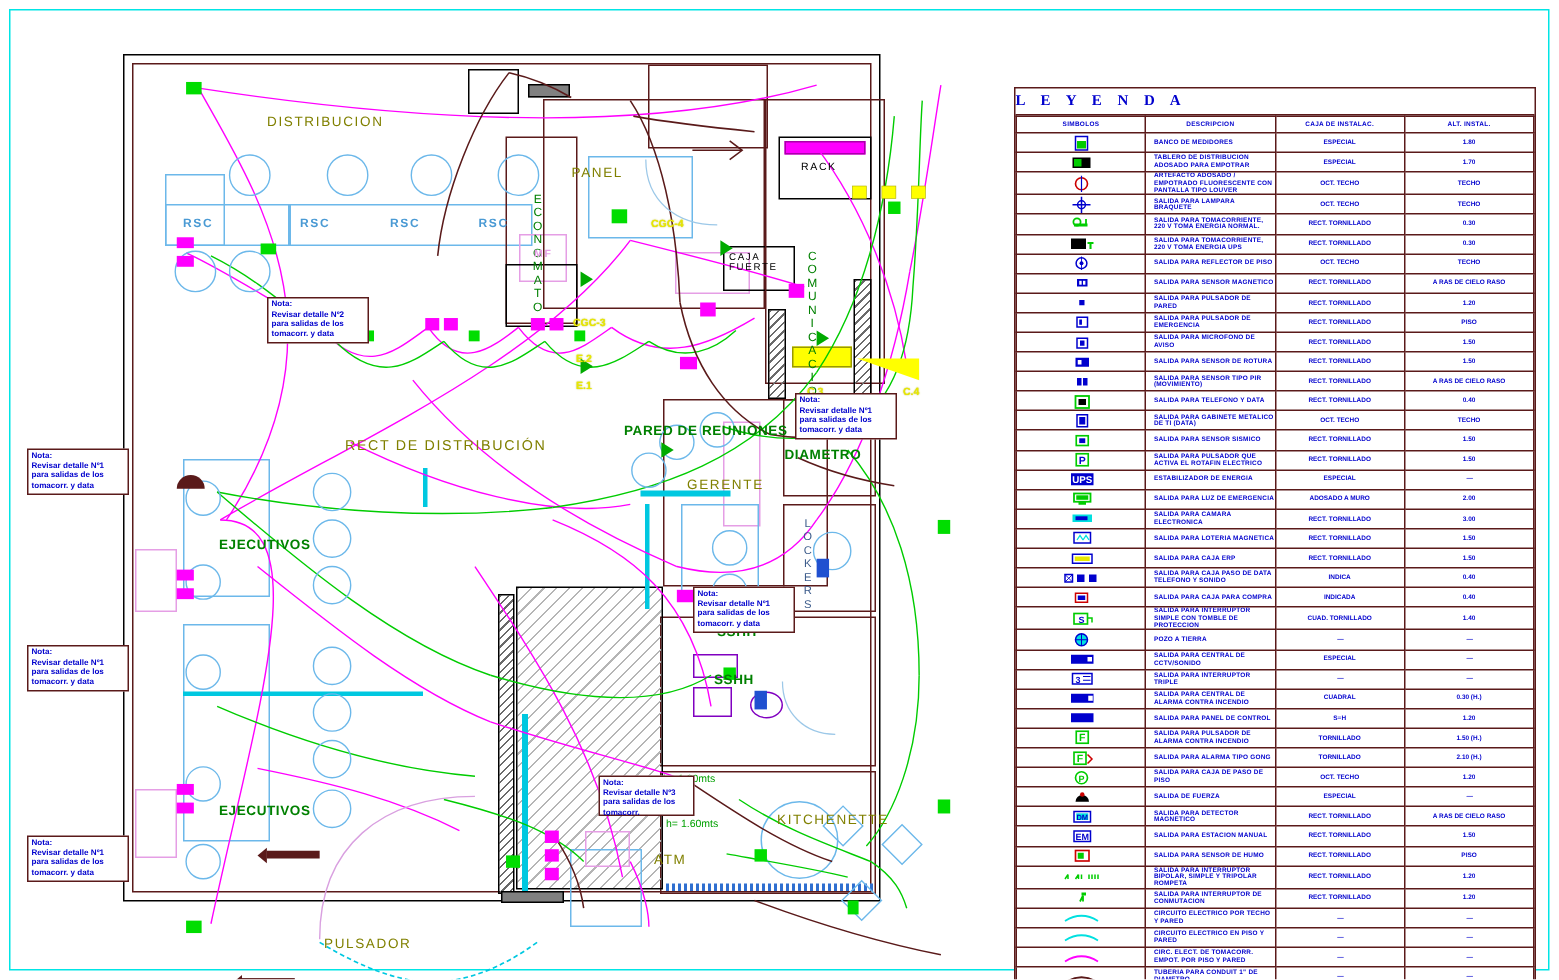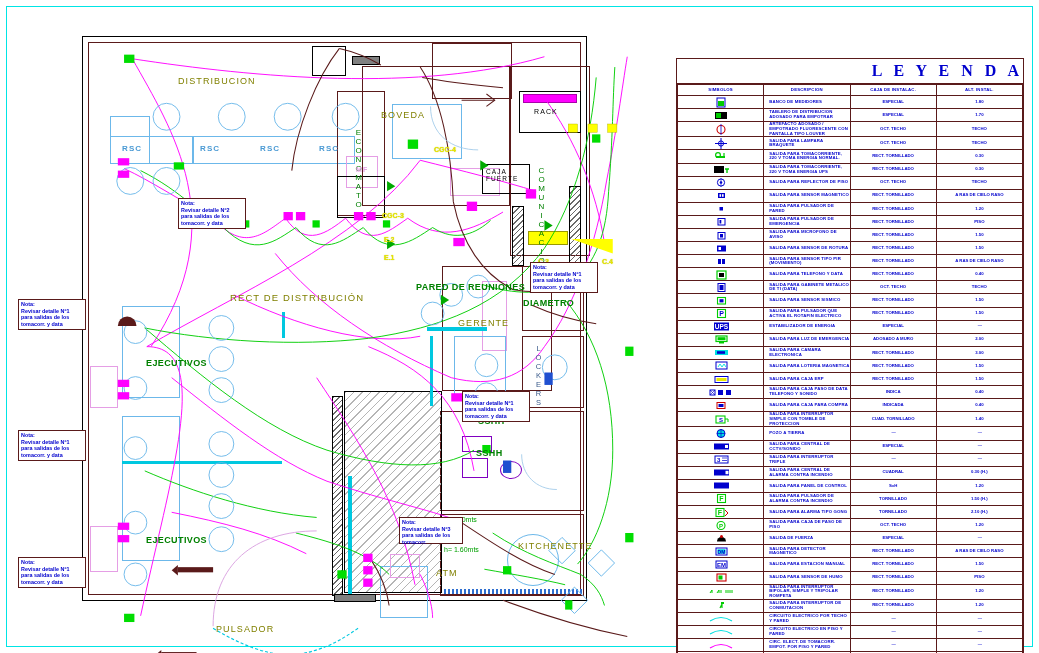--- a/index.html
+++ b/index.html
@@ -123,24 +123,24 @@
 
   
   #legend {
     position: absolute;
     left: 676px; top: 58px;
     width: 348px;
     border: 1.2px solid #5a1a1a;
     background: #ffffff;
   }
   #legend-title {
-    text-align: right;
+    text-align: left;
     color: #0000cd;
     font-weight: bold;
-    font-size: 16px;
+    font-size: 10px;
     letter-spacing: 4px;
     padding: 3px 0 3px 0;
     border-bottom: 1.2px solid #5a1a1a;
     font-family: "Liberation Serif", serif;
   }
   table.lg {
     border-collapse: collapse;
     width: 100%;
     table-layout: fixed;
   }
@@ -422,21 +422,21 @@
         <rect x="66" y="513" width="34" height="5" fill="#5a1a1a"></rect>
         <path d="M44,598 l6,-5 l0,10 z" fill="#5a1a1a"></path>
         <rect x="50" y="595" width="34" height="5" fill="#5a1a1a"></rect>
       </g>
     </svg>
 
     <div class="room-label" style="left:96px;top:40px;">DISTRIBUCION</div>
 
     <div class="room-label vert" style="left:272px;top:92px;font-size:8px;color:#008000;">ECONOMATO</div>
 
-    <div class="room-label" style="left:299px;top:74px;">BOVEDA</div>
+    <div class="room-label" style="left:299px;top:74px;">PANEL</div>
 
     <div class="room-label vert" style="left:455px;top:130px;font-size:8px;color:#008000;">COMUNICACIONES</div>
 
     <div class="room-label" style="left:148px;top:256px;font-size:9.5px;">RECT DE DISTRIBUCIÓN</div>
 
     <div class="room-label green" style="left:64px;top:322px;">EJECUTIVOS</div>
 
     <div class="room-label green" style="left:64px;top:499px;">EJECUTIVOS</div>
 
     <div class="room-label green" style="left:334px;top:246px;">PARED DE REUNIONES</div>

